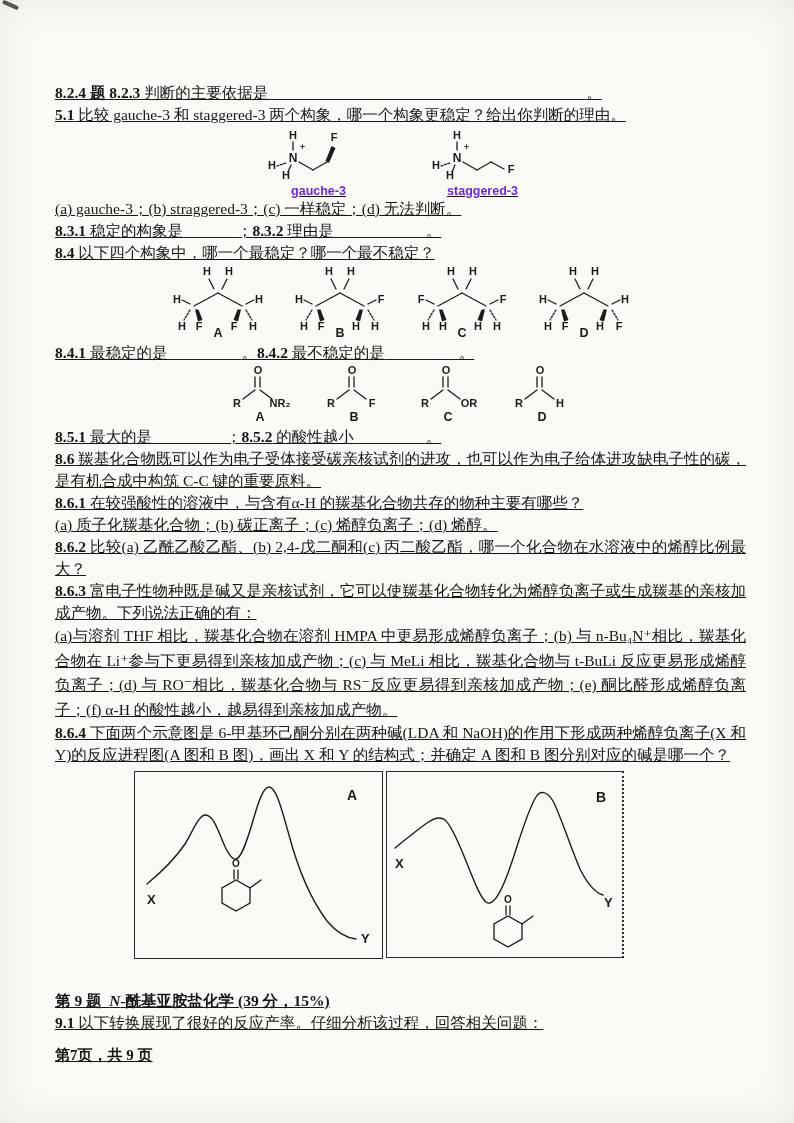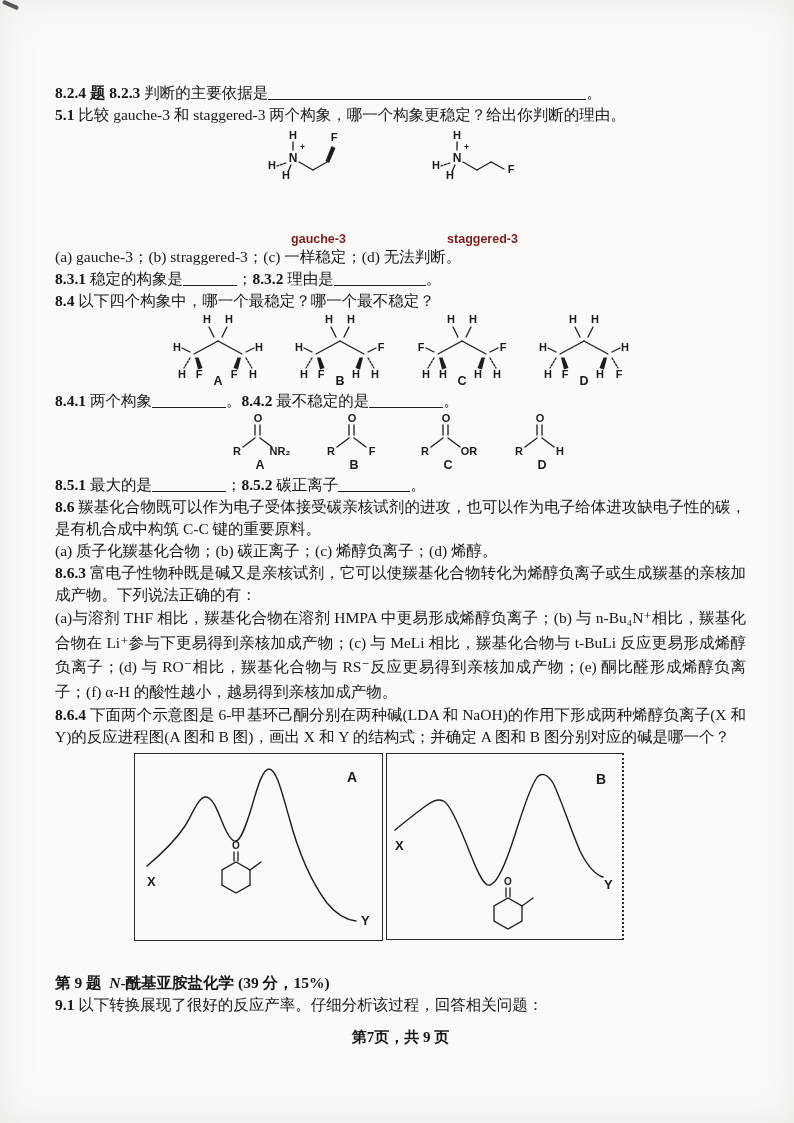--- a/index.html
+++ b/index.html
@@ -1,49 +1,49 @@
 <!DOCTYPE html>
 <html><head>
 <meta charset="utf-8">
 <style>
   html,body{margin:0;padding:0;background:#d8d8d8;}
   .page{position:relative;width:794px;height:1123px;margin:0 auto;background:#fbfaf7;
         box-sizing:border-box;padding:82px 48px 0 55px;overflow:hidden;
         font-family:"Liberation Serif","DejaVu Serif",serif;font-size:15.5px;color:#161616;
-        box-shadow:inset 0 0 40px rgba(120,120,110,.12);}
+        box-shadow:inset 0 0 40px rgba(120,120,110,.12);text-decoration:underline;}
   .line{margin:0;line-height:22px;text-align:justify;}
   .qn{font-weight:bold;}
   .blank{display:inline-block;border-bottom:1.2px solid #1c1c1c;height:13px;vertical-align:-2px;}
   .opts4{line-height:24.5px;}
   .row{display:flex;justify-content:center;align-items:flex-end;}
   .conf3-row{gap:52px;margin:2px 0 0;}
   .conf4-row{gap:26px;margin:0;}
   .carbonyl-row{gap:24px;margin:0;}
   .struct{text-align:center;}
   .cap{text-align:center;font-family:"Liberation Sans","DejaVu Sans",sans-serif;
-       font-weight:bold;font-size:12.5px;line-height:14px;color:#7f1d1d;margin-top:48px;}
+       font-weight:bold;font-size:12.5px;line-height:14px;color:#6d28d9;}
   svg text{font-family:"Liberation Sans","DejaVu Sans",sans-serif;font-size:11px;font-weight:bold;fill:#1a1a1a;}
   svg .sm{font-size:8.5px;}
   svg .nn{font-size:12px;}
   svg .letter{font-size:12.5px;}
   svg .axis-lab{font-size:13px;}
   svg .diag-lab{font-size:14px;}
   svg .mol-o{font-size:10px;}
   svg line, svg path, svg polyline{stroke:#1c1c1c;stroke-width:1.3;fill:none;stroke-linecap:round;}
   svg .hash{stroke-dasharray:2 1.6;}
   svg polygon.wedge{fill:#1c1c1c;stroke:none;}
   svg polygon.ring{fill:none;stroke:#1c1c1c;stroke-width:1.3;}
   svg path.curve{stroke-width:1.4;}
   .diagram-row{display:flex;align-items:flex-start;gap:3px;margin:5px 0 0 79px;}
   .diagram{border:1.6px solid #2b2b2b;}
   .diagram.dotted-right{border-right:2px dotted #2b2b2b;}
   .q9-heading{font-weight:bold;margin-top:31px;}
   .indent{text-indent:2em;}
   .italic-n{font-style:italic;}
-  .footer{text-align:center;font-weight:bold;margin-top:12px;font-size:15px;}
+  .footer{text-align:left;font-weight:bold;margin-top:12px;font-size:15px;}
   .smudge{position:absolute;left:2px;top:3px;width:17px;height:4px;background:#2f2f2f;
           transform:rotate(24deg);border-radius:2px;opacity:.8;}
 </style>
 </head>
 <body>
 
 <div class="page">
   <div class="smudge"></div>
 
   <p class="line"><b class="qn">8.2.4 题 8.2.3</b><span> 判断的主要依据是</span><span class="blank" style="width:318px"></span><span>。</span></p>
@@ -181,21 +181,21 @@
         <text x="29" y="66" text-anchor="middle">F</text>
         <polygon class="wedge" points="67.5,45.5 71,45.5 68,57.5 63.5,56"></polygon>
         <text x="64" y="66" text-anchor="middle">H</text>
         <line class="hash" x1="76" y1="46" x2="82" y2="56"></line>
         <text x="83" y="66" text-anchor="middle">F</text>
         <text x="48" y="73" text-anchor="middle" class="letter">D</text>
       </svg>
     </div>
   </div>
 
-  <p class="line"><b class="qn">8.4.1</b><span> 两个构象</span><span class="blank" style="width:74px"></span><span>。</span><b class="qn">8.4.2</b><span> 最不稳定的是</span><span class="blank" style="width:74px"></span><span>。</span></p>
+  <p class="line"><b class="qn">8.4.1</b><span> 最稳定的是</span><span class="blank" style="width:74px"></span><span>。</span><b class="qn">8.4.2</b><span> 最不稳定的是</span><span class="blank" style="width:74px"></span><span>。</span></p>
 
 
   <div class="row carbonyl-row">
     <div class="struct">
       <svg width="70" height="58" viewBox="0 0 70 58">
         <text x="33" y="10" text-anchor="middle">O</text>
         <line x1="30" y1="13" x2="30" y2="23"></line>
           <line x1="35" y1="13" x2="35" y2="23"></line>
         <line x1="30" y1="26" x2="18" y2="35"></line>
           <line x1="35" y1="26" x2="47" y2="35"></line>
@@ -235,27 +235,29 @@
           <line x1="35" y1="13" x2="35" y2="23"></line>
         <line x1="30" y1="26" x2="18" y2="35"></line>
           <line x1="35" y1="26" x2="47" y2="35"></line>
         <text x="12" y="43" text-anchor="middle">R</text>
         <text x="53" y="43" text-anchor="middle">H</text>
         <text x="35" y="57" text-anchor="middle" class="letter">D</text>
       </svg>
     </div>
   </div>
 
-  <p class="line"><b class="qn">8.5.1</b><span> 最大的是</span><span class="blank" style="width:74px"></span><span>；</span><b class="qn">8.5.2</b><span> 碳正离子</span><span class="blank" style="width:72px"></span><span>。</span></p>
+  <p class="line"><b class="qn">8.5.1</b><span> 最大的是</span><span class="blank" style="width:74px"></span><span>；</span><b class="qn">8.5.2</b><span> 的酸性越小</span><span class="blank" style="width:72px"></span><span>。</span></p>
 
   <p class="line"><b class="qn">8.6</b><span> 羰基化合物既可以作为电子受体接受碳亲核试剂的进攻，也可以作为电子给体进攻缺电子性的碳，是有机合成中构筑 C-C 键的重要原料。</span></p>
 
+  <p class="line"><b class="qn">8.6.1</b><span> 在较强酸性的溶液中，与含有α-H 的羰基化合物共存的物种主要有哪些？</span></p>
 
   <p class="line"><span>(a)  质子化羰基化合物；(b)  碳正离子；(c)  烯醇负离子；(d)  烯醇。</span></p>
 
+  <p class="line"><b class="qn">8.6.2</b><span> 比较(a) 乙酰乙酸乙酯、(b) 2,4-戊二酮和(c) 丙二酸乙酯，哪一个化合物在水溶液中的烯醇比例最大？</span></p>
 
   <p class="line"><b class="qn">8.6.3</b><span> 富电子性物种既是碱又是亲核试剂，它可以使羰基化合物转化为烯醇负离子或生成羰基的亲核加成产物。下列说法正确的有：</span></p>
 
   <p class="line opts4"><span>(a)与溶剂 THF 相比，羰基化合物在溶剂 HMPA 中更易形成烯醇负离子；(b) 与 n-Bu₄N⁺相比，羰基化合物在 Li⁺参与下更易得到亲核加成产物；(c) 与 MeLi 相比，羰基化合物与 t-BuLi 反应更易形成烯醇负离子；(d) 与 RO⁻相比，羰基化合物与 RS⁻反应更易得到亲核加成产物；(e) 酮比醛形成烯醇负离子；(f) α-H 的酸性越小，越易得到亲核加成产物。</span></p>
 
   <p class="line"><b class="qn">8.6.4</b><span> 下面两个示意图是 6-甲基环己酮分别在两种碱(LDA 和 NaOH)的作用下形成两种烯醇负离子(X 和 Y)的反应进程图(A 图和 B 图)，画出 X 和 Y 的结构式；并确定 A 图和 B 图分别对应的碱是哪一个？</span></p>
 
   <div class="diagram-row">
     <div class="diagram">
       <svg width="247" height="182" viewBox="0 0 247 182">

